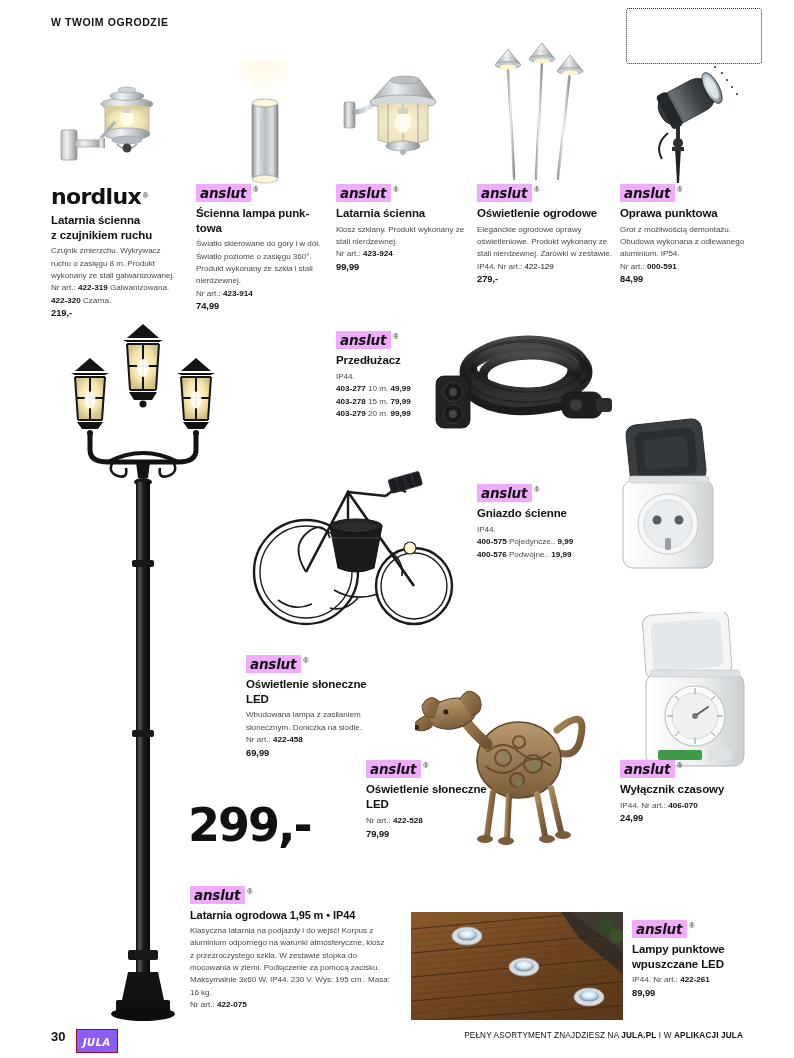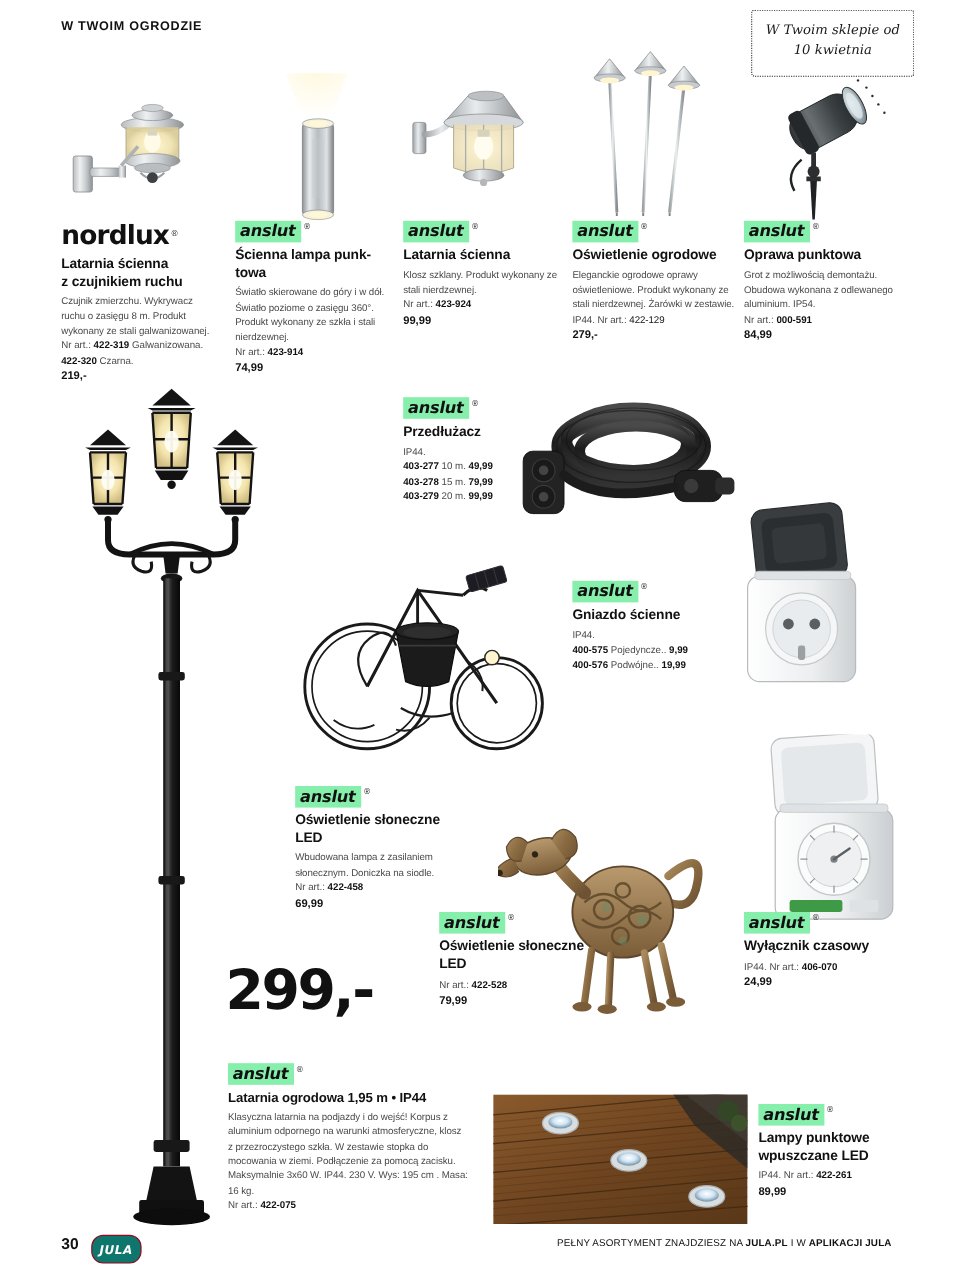--- a/index.html
+++ b/index.html
@@ -12,21 +12,21 @@
   }
   .page{position:relative;width:714px;height:1058px;}
 
   
   .section-title{
     position:absolute;left:51px;top:16px;
     font-size:10.5px;font-weight:bold;letter-spacing:.6px;
     text-transform:uppercase;color:#111;
   }
   .brand-anslut{
-    display:inline-block;background:#86efac;color:#111;
+    display:inline-block;background:#f0abfc;color:#111;
     font-style:italic;font-weight:bold;font-size:13.5px;
     padding:1px 5px 1px 4px;letter-spacing:-.2px;
     font-family:"DejaVu Sans", sans-serif;
   }
   .brand-wrap{position:relative;display:inline-block;}
   .brand-reg{
     font-size:7px;vertical-align:super;margin-left:2px;color:#111;
     font-weight:normal;font-style:normal;
   }
   .brand-nordlux{
@@ -72,22 +72,22 @@
 
   
   .footer{
     position:absolute;left:0;bottom:0;width:794px;height:38px;
   }
   .pagenum{
     position:absolute;left:51px;top:9px;font-size:13px;font-weight:bold;color:#111;
   }
   .jula-logo{
     position:absolute;left:76px;top:9px;
-    background:#0f766e;border:1.5px solid #8f0b20;
-    padding:2px 6px 2px 6px;border-radius:10px;
+    background:#8b5cf6;border:1.5px solid #8f0b20;
+    padding:2px 6px 2px 6px;border-radius:0;
   }
   .jula-logo span{
     color:#fff;font-size:10px;font-weight:bold;font-style:italic;letter-spacing:.4px;
     font-family:"DejaVu Sans", sans-serif;
   }
   .footer-note{
     position:absolute;right:51px;top:11px;font-size:8.2px;color:#111;letter-spacing:.15px;
   }
   .footer-note b{font-weight:bold;}
 
@@ -104,24 +104,20 @@
 </style>
 </head>
 <body>
 
 <div class="page">
 
   <div class="section-title">W TWOIM OGRODZIE</div>
 
   <div class="bubble">
     <div class="bub-box"></div>
-    <div class="bub-text">
-      <span>W Twoim sklepie od</span><br>
-      <span>10 kwietnia</span>
-    </div>
     <div class="tail">
       <i style="left:2px;top:2px"></i>
         <i style="left:9px;top:8px"></i>
         <i style="left:14px;top:15px"></i>
       <i style="left:19px;top:22px"></i>
         <i style="left:24px;top:29px"></i>
     </div>
   </div>
 
   <div class="ph" style="left:55px;top:60px;">

